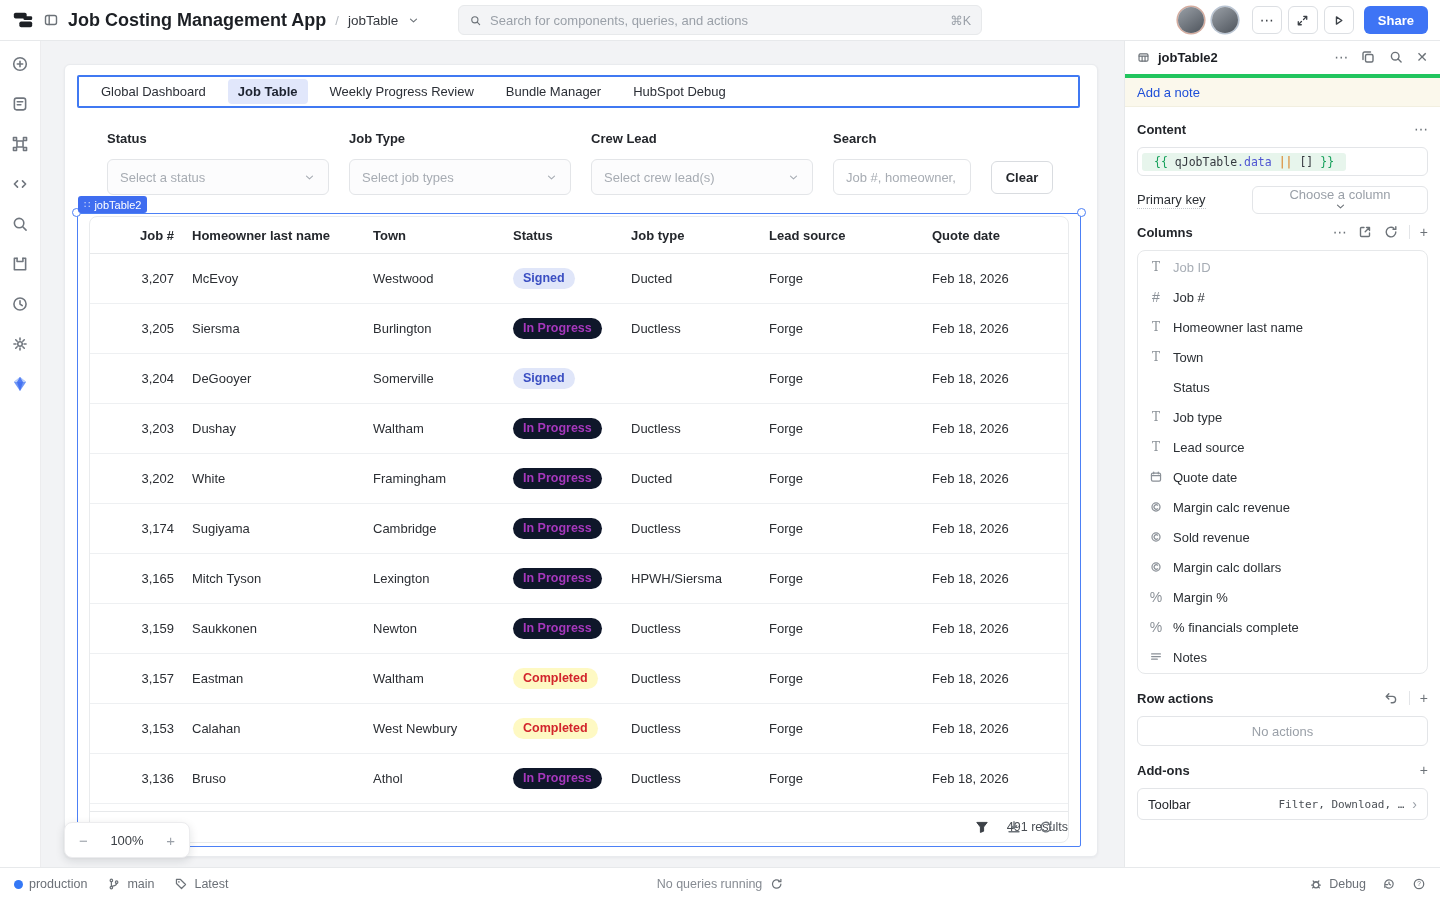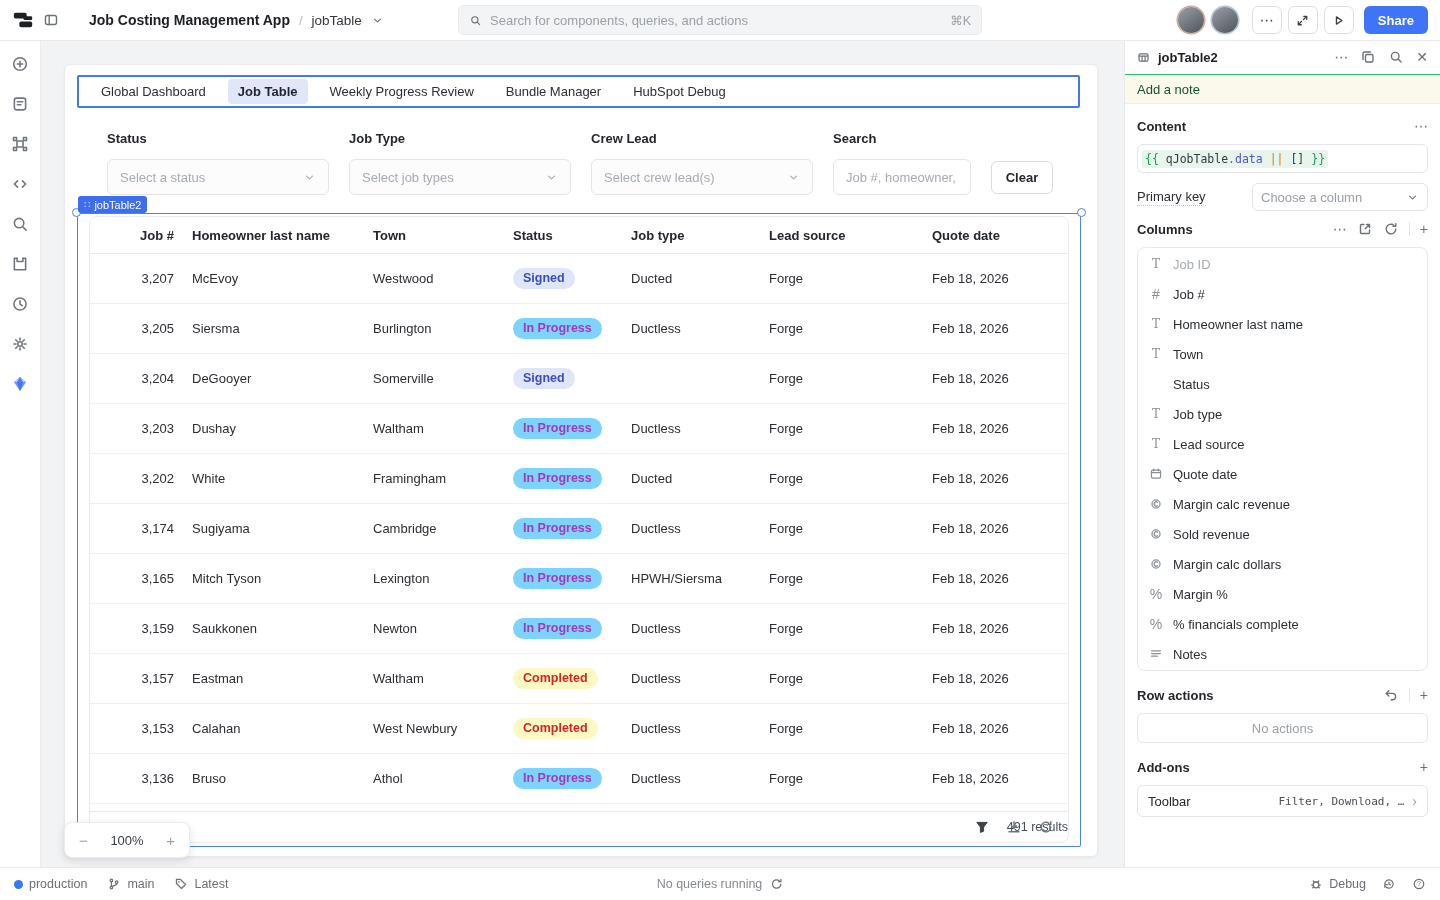--- a/index.html
+++ b/index.html
@@ -10,21 +10,21 @@
   .icon-plain{display:inline-flex;align-items:center;justify-content:center;color:#6c7278;}
   .icon-plain svg{width:16px;height:16px;}
   .icon-plain.sm svg{width:13px;height:13px;}
   .icon-plain.xs svg{width:14px;height:14px;}
 
   
   .topbar{position:fixed;top:0;left:0;right:0;height:40px;background:#fff;border-bottom:1px solid #e7e9eb;
     display:flex;align-items:center;padding:0 12px;z-index:20;}
   .tb-left{display:flex;align-items:center;gap:9px;}
   .logo svg{width:22px;height:22px;}
-  .app-title{font-size:14px;font-weight:700;color:#1c1f24;margin-left:21px;white-space:nowrap;}
+  .app-title{font-size:18px;font-weight:700;color:#1c1f24;margin-left:0;white-space:nowrap;}
   .crumb-sep{color:#b4b9c0;font-size:13px;}
   .page-name{font-size:13.5px;color:#34383e;cursor:pointer;}
   .tb-search{position:absolute;left:50%;transform:translateX(-50%);width:502px;height:28px;background:#f3f4f6;
     border:1px solid #e7e9eb;border-radius:6px;display:flex;align-items:center;gap:8px;padding:0 10px;cursor:text;}
   .tb-search .ph{flex:1;font-size:13px;color:#9aa0a8;white-space:nowrap;overflow:hidden;}
   .kbd{font-size:12.5px;color:#9aa0a8;}
   .tb-right{margin-left:auto;display:flex;align-items:center;gap:6px;}
   .avatar{width:26px;height:26px;border-radius:50%;background:linear-gradient(145deg,#9aa0a7,#4e545c);display:inline-block;}
   .avatar.a1{box-shadow:0 0 0 1.6px #d4ac9f;}
   .avatar.a2{box-shadow:0 0 0 1.6px #b9c4d2;margin-left:2px;margin-right:8px;}
@@ -73,60 +73,60 @@
   .table-card{position:absolute;left:11px;right:11px;top:2px;bottom:3px;border:1px solid #e9ebed;border-radius:8px;
     background:#fff;display:flex;flex-direction:column;overflow:hidden;}
   .grid7{display:grid;grid-template-columns:102px 181px 140px 118px 138px 163px 1fr;align-items:center;}
   .thead{height:36px;min-height:36px;border-bottom:1px solid #e7e9eb;font-size:13px;font-weight:600;color:#24272c;}
   .th.c0{text-align:right;padding-right:18px;}
   .tbody{flex:1;overflow:hidden;}
   .tr{height:49px;border-bottom:1px solid #eef0f2;font-size:13px;color:#2b2e33;cursor:default;}
   .td.c0{text-align:right;padding-right:18px;}
   .badge{display:inline-block;padding:3px 10px;border-radius:11px;font-size:12.5px;font-weight:600;line-height:1.25;}
   .badge.signed{background:#e0e6f9;color:#3a4ec2;}
-  .badge.progress{background:#7dd3fc;color:#a637bc;}
+  .badge.progress{background:#0f172a;color:#a637bc;}
   .badge.completed{background:#fef9c3;color:#d2242c;}
   .tfoot{height:30px;min-height:30px;border-top:1px solid #e7e9eb;position:relative;display:flex;align-items:center;justify-content:flex-end;}
   .results{font-size:12.5px;color:#4a4f55;}
   .tf-icons{position:absolute;right:14px;display:flex;align-items:center;gap:16px;color:#6a7077;}
   .tf-icons .dark{color:#3c4147;}
   .tf-icons span{cursor:pointer;}
 
   .zoom-card{position:absolute;left:24px;top:782px;width:126px;height:36px;background:#fff;border:1px solid #ececee;
     border-radius:8px;box-shadow:0 3px 10px rgba(20,24,33,.12);display:flex;align-items:center;justify-content:space-between;
     padding:0 14px;box-sizing:border-box;z-index:6;}
   .z-btn{color:#9aa0a8;font-size:15px;cursor:pointer;}
   .z-level{color:#3c4046;font-size:13px;font-weight:500;cursor:pointer;}
 
   
   .inspector{position:fixed;top:40px;right:0;width:316px;bottom:32px;background:#fff;border-left:1px solid #e7e9eb;
     display:flex;flex-direction:column;font-size:13px;overflow:hidden;z-index:10;box-sizing:border-box;}
   .insp-head{height:34px;min-height:34px;display:flex;align-items:center;gap:8px;padding:0 12px;}
   .insp-head .icon-plain{cursor:pointer;}
   .insp-title{font-size:13px;font-weight:700;color:#1c1f24;}
   .hd-icons{margin-left:auto;display:flex;align-items:center;gap:12px;color:#6c7278;}
-  .note-bar{height:28px;min-height:28px;background:#fbf8ec;border-top:1px solid #22c55e;border-bottom:1px solid #f2efe0;
-    color:#14532d;display:flex;align-items:center;padding:0 12px;cursor:text;}
+  .note-bar{height:28px;min-height:28px;background:#fbf8ec;border-top:4px solid #22c55e;border-bottom:1px solid #f2efe0;
+    color:#1d4ed8;display:flex;align-items:center;padding:0 12px;cursor:text;}
   .insp-body{padding:10px 12px 0;}
   .sec-head{display:flex;align-items:center;height:24px;margin-bottom:6px;}
   .sec-title{font-weight:600;color:#23262b;}
   .sec-head .hd-icons{gap:10px;color:#8a9097;}
   .sec-head .hd-icons span{cursor:pointer;}
   .vdiv{width:1px;height:14px;background:#e3e5e8;}
   .field-row{display:flex;align-items:center;min-height:26px;margin-bottom:6px;}
   .f-label{color:#2b2f34;}
   .dotted{border-bottom:1px dotted #c3c8ce;padding-bottom:1px;}
   .fx{margin-left:auto;font-size:10.5px;font-weight:700;color:#6c7278;letter-spacing:.4px;}
   .code-field{height:27px;border:1px solid #e3e5e8;border-radius:6px;display:flex;align-items:center;padding:0 4px;
     margin-bottom:10px;cursor:text;}
-  .code-hl{background:#e7f5ec;border-radius:3px;padding:2px 3px;font-family:"DejaVu Sans Mono",monospace;font-size:11.5px;
+  .code-hl{background:#e7f5ec;border-radius:3px;padding:2px 12px;font-family:"DejaVu Sans Mono",monospace;font-size:11.5px;
     white-space:pre;}
   .tok-green{color:#15a05a;}.tok-dark{color:#35393f;}.tok-blue{color:#4f55d2;}.tok-orange{color:#d97916;}
   .mini-select{margin-left:auto;width:176px;height:28px;box-sizing:border-box;border:1px solid #e3e5e8;border-radius:6px;
-    display:flex;align-items:center;padding:0 8px;color:#9aa0a8;cursor:pointer;}
+    display:flex;align-items:center;padding:0 8px;color:#9aa0a8;cursor:pointer;flex-direction:column;}
   .mini-select .ph{flex:1;font-size:13px;white-space:nowrap;overflow:hidden;}
   .col-list{border:1px solid #e6e8ea;border-radius:8px;padding:1px 0;margin-bottom:12px;}
   .col-item{height:30px;display:flex;align-items:center;gap:9px;padding:0 10px;cursor:pointer;}
   .col-ic{width:16px;display:flex;justify-content:center;color:#8a9097;}
   .col-ic svg{width:14px;height:14px;}
   .col-lb{color:#2b2f34;white-space:nowrap;}
   .col-item.muted .col-lb{color:#a7adb5;}
   .empty-box{height:28px;border:1px solid #e3e5e8;border-radius:6px;display:flex;align-items:center;justify-content:center;
     color:#9aa0a8;margin-bottom:12px;}
   .addon-row{height:30px;border:1px solid #e3e5e8;border-radius:6px;display:flex;align-items:center;padding:0 10px;gap:8px;cursor:pointer;}

